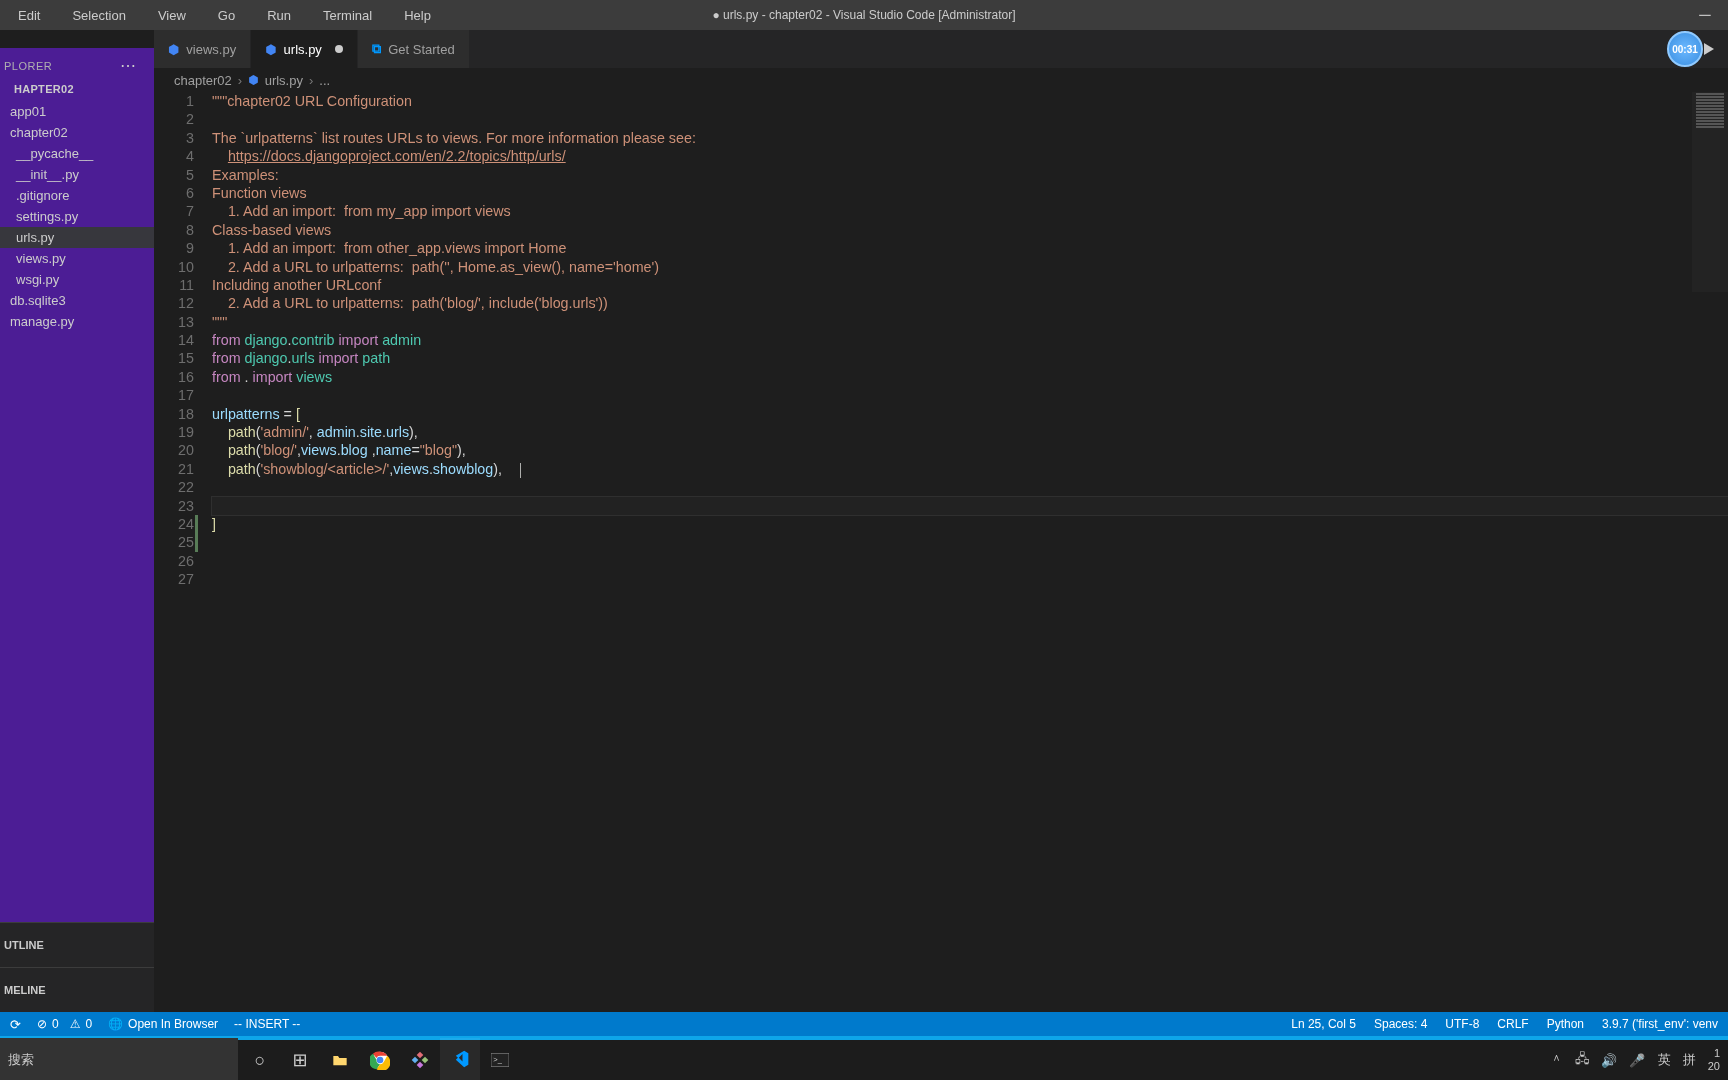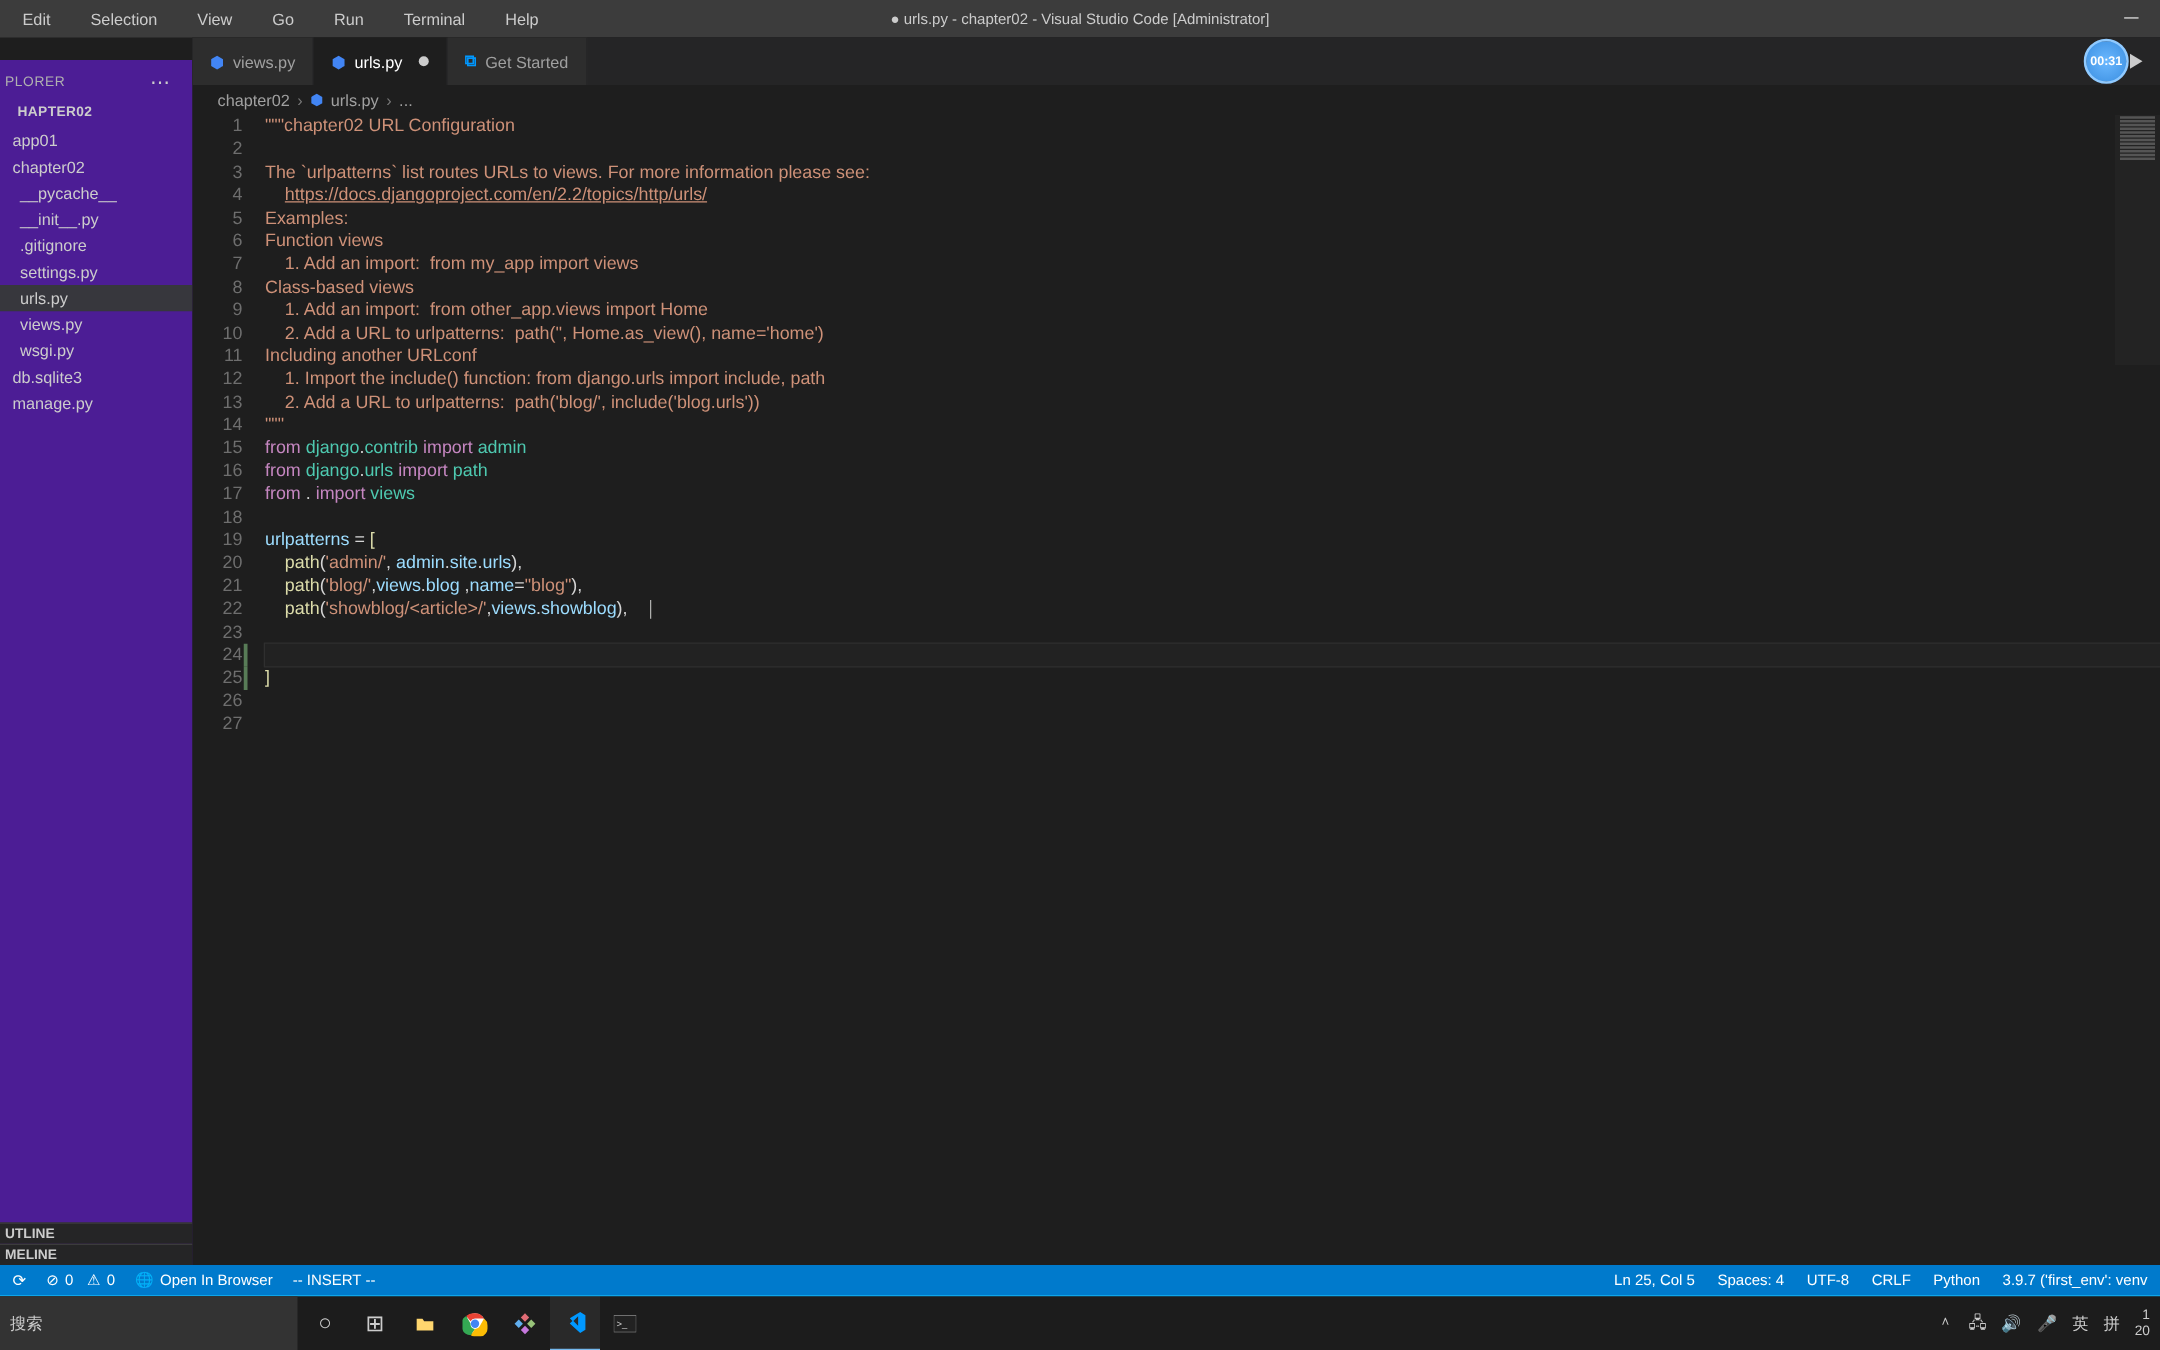--- a/index.html
+++ b/index.html
@@ -15,21 +15,21 @@
 .sidebar { width: 154px; background: #4c1d95; display: flex; flex-direction: column; margin-top: 18px; }
 .sidebar-header { display: flex; justify-content: space-between; align-items: center; padding: 8px 12px 4px 4px; }
 .explorer-label { font-size: 11px; color: #b0b0b0; letter-spacing: 0.5px; }
 .sidebar-dots { color: #ccc; font-size: 16px; padding-right: 6px; }
 .section-title { font-size: 11px; font-weight: 700; color: #ccc; padding: 4px 14px; letter-spacing: 0.3px; }
 .tree { padding: 2px 0; }
 .tree-item { padding: 3px 4px 3px 10px; font-size: 13px; color: #ccc; cursor: pointer; }
 .tree-item.indent1 { padding-left: 16px; }
 .tree-item.active { background: #37373d; }
 .sidebar-bottom { margin-top: auto; }
-.sidebar-section { font-size: 11px; font-weight: 700; color: #ccc; padding: 2px 4px; border-top: 1px solid #3c3c3c; background: #252526; }
+.sidebar-section { font-size: 11px; font-weight: 700; color: #ccc; padding: 16px 4px; border-top: 1px solid #3c3c3c; background: #252526; }
 
 .editor-region { flex: 1; display: flex; flex-direction: column; background: #1e1e1e; position: relative; }
 .tabrow { display: flex; height: 38px; background: #252526; align-items: stretch; }
 .tab { display: flex; align-items: center; padding: 0 14px; font-size: 13px; color: #a0a0a0; background: #2d2d2d; border-right: 1px solid #252526; gap: 7px; cursor: pointer; }
 .tab.active { background: #1e1e1e; color: #fff; }
 .tab-icon { font-size: 13px; }
 .tab-icon.python { color: #4285f4; }
 .tab-icon.vscode { color: #0098ff; font-weight: bold; }
 .tab-mod { width: 8px; height: 8px; border-radius: 50%; background: #ccc; margin-left: 6px; }
 .tab-controls { margin-left: auto; display: flex; align-items: center; gap: 1px; padding-right: 14px; }
@@ -58,21 +58,21 @@
 .cursor-line { background: rgba(255,255,255,0.02); outline: 1px solid rgba(255,255,255,0.08); }
 .text-cursor::after { content: ''; display: inline-block; width: 1px; height: 15px; background: #aeafad; vertical-align: middle; margin-left: 2px; }
 .minimap { position: absolute; right: 0; top: 0; width: 36px; height: 200px; background: rgba(50,50,50,0.3); }
 .minimap-line { height: 2px; margin: 1px 4px; background: #555; }
 
 .statusbar { height: 24px; background: #007acc; display: flex; align-items: center; color: #fff; font-size: 12px; padding: 0 10px; gap: 16px; }
 .status-item { display: flex; align-items: center; gap: 5px; }
 .status-right { margin-left: auto; display: flex; gap: 18px; }
 .sync-icon::after { content: '⟳'; font-size: 13px; }
 
-.taskbar { height: 44px; background: #1c1c1c; display: flex; align-items: center; border-top: 1px solid #0ea5e9; }
+.taskbar { height: 44px; background: #1c1c1c; display: flex; align-items: center; border-top: 4px solid #0ea5e9; }
 .search-box { width: 238px; height: 44px; background: #333; color: #ccc; display: flex; align-items: center; padding-left: 8px; font-size: 13px; }
 .task-icons { display: flex; align-items: center; gap: 0; margin-left: 2px; height: 100%; }
 .task-icon { width: 40px; height: 44px; display: flex; align-items: center; justify-content: center; font-size: 18px; color: #ccc; }
 .task-icon.active { border-bottom: 2px solid #76b9ed; background: rgba(255,255,255,0.06); }
 .tray { margin-left: auto; display: flex; align-items: center; gap: 12px; padding-right: 8px; color: #ccc; font-size: 11px; }
 .tray-icon { font-size: 13px; }
 .clock { text-align: right; font-size: 11px; line-height: 13px; }
 
 svg.folder { width: 16px; height: 14px; }
 svg.chrome { width: 20px; height: 20px; }
@@ -188,21 +188,20 @@
 <div class="line"></div>
 <div class="line"><span class="str">The `urlpatterns` list routes URLs to views. For more information please see:</span></div>
 <div class="line"><span class="str">    </span><span class="str underlined">https://docs.djangoproject.com/en/2.2/topics/http/urls/</span></div>
 <div class="line"><span class="str">Examples:</span></div>
 <div class="line"><span class="str">Function views</span></div>
 <div class="line"><span class="str">    1. Add an import:  from my_app import views</span></div>
 <div class="line"><span class="str">Class-based views</span></div>
 <div class="line"><span class="str">    1. Add an import:  from other_app.views import Home</span></div>
 <div class="line"><span class="str">    2. Add a URL to urlpatterns:  path('', Home.as_view(), name='home')</span></div>
 <div class="line"><span class="str">Including another URLconf</span></div>
-<div class="line"><span class="str">    1. Import the include() function: from django.urls import include, path</span></div>
 <div class="line"><span class="str">    2. Add a URL to urlpatterns:  path('blog/', include('blog.urls'))</span></div>
 <div class="line"><span class="str">"""</span></div>
 <div class="line"><span class="kw">from</span> <span class="mod-name">django</span><span class="punct">.</span><span class="mod-name">contrib</span> <span class="kw">import</span> <span class="mod-name">admin</span></div>
 <div class="line"><span class="kw">from</span> <span class="mod-name">django</span><span class="punct">.</span><span class="mod-name">urls</span> <span class="kw">import</span> <span class="mod-name">path</span></div>
 <div class="line"><span class="kw">from</span> <span class="punct">.</span> <span class="kw">import</span> <span class="mod-name">views</span></div>
 <div class="line"></div>
 <div class="line"><span class="id">urlpatterns</span> <span class="punct">=</span> <span class="fn">[</span></div>
 <div class="line">    <span class="fn">path</span><span class="punct">(</span><span class="str">'admin/'</span><span class="punct">,</span> <span class="id">admin</span><span class="punct">.</span><span class="id">site</span><span class="punct">.</span><span class="id">urls</span><span class="punct">),</span></div>
 <div class="line">    <span class="fn">path</span><span class="punct">(</span><span class="str">'blog/'</span><span class="punct">,</span><span class="id">views</span><span class="punct">.</span><span class="id">blog</span> <span class="punct">,</span><span class="param">name</span><span class="punct">=</span><span class="str">"blog"</span><span class="punct">),</span></div>
 <div class="line">    <span class="fn">path</span><span class="punct">(</span><span class="str">'showblog/&lt;article&gt;/'</span><span class="punct">,</span><span class="id">views</span><span class="punct">.</span><span class="id">showblog</span><span class="punct">),</span>    <span class="text-cursor"></span></div>

